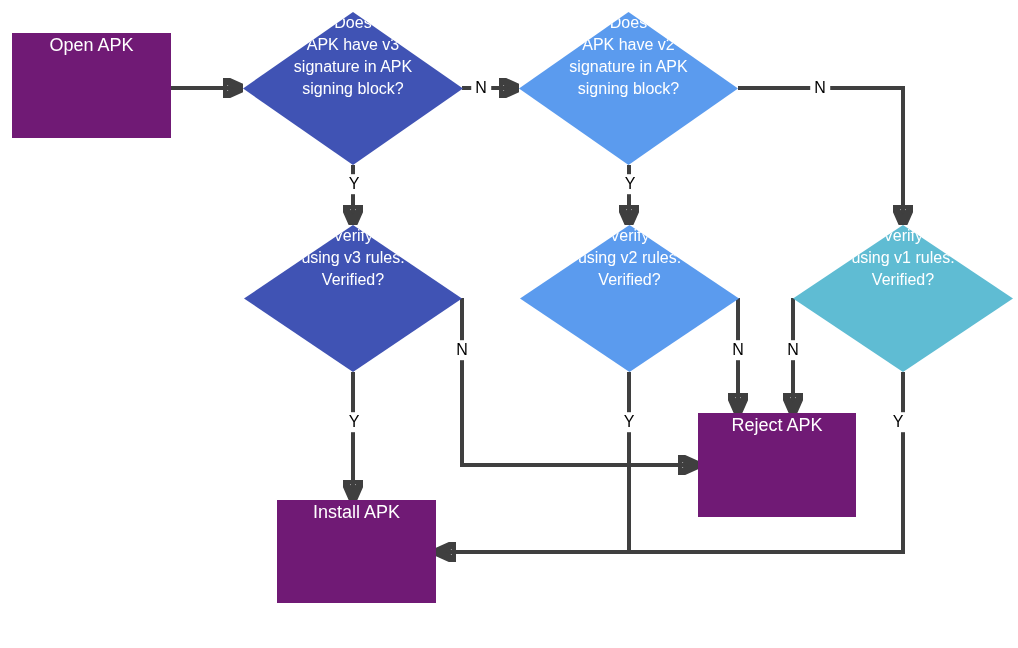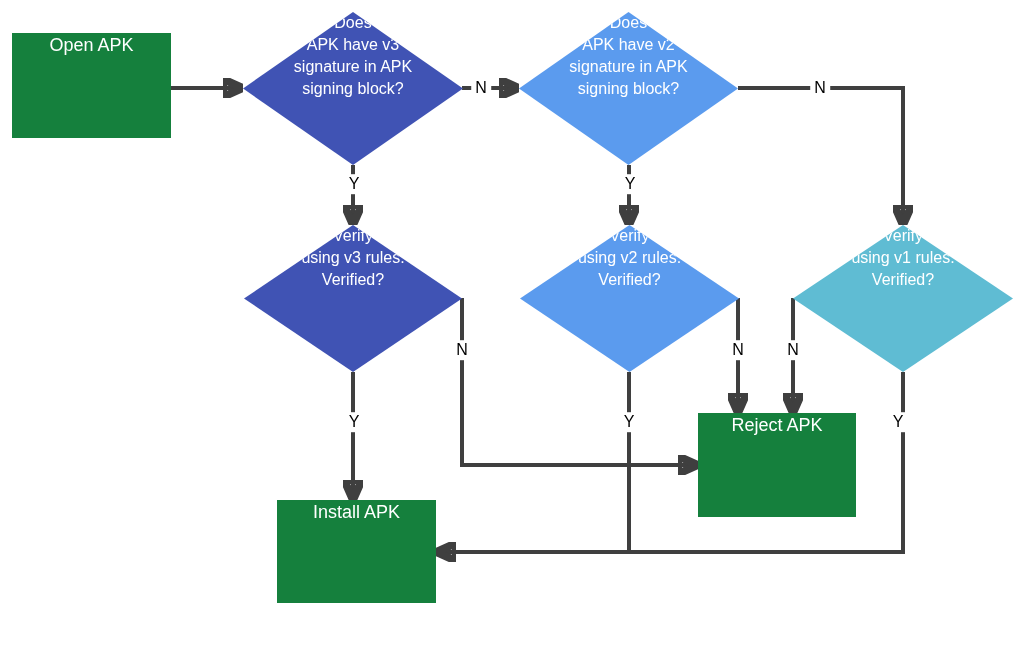--- a/index.html
+++ b/index.html
@@ -35,21 +35,21 @@
     justify-content: center;
     text-align: center;
     color: #ffffff;
     box-sizing: border-box;
   }
   .node .node-label {
     white-space: pre-line;
     line-height: 1.38;
   }
   .process {
-    background: #15803d;
+    background: #701a75;
     font-size: 18px;
   }
   .diamond {
     clip-path: polygon(50% 0%, 100% 50%, 50% 100%, 0% 50%);
     font-size: 16px;
   }
   .diamond-v3 { background: #4053b4; }
   .diamond-v2 { background: #5b9bee; }
   .diamond-v1 { background: #5fbcd3; }
   .edge-label {

